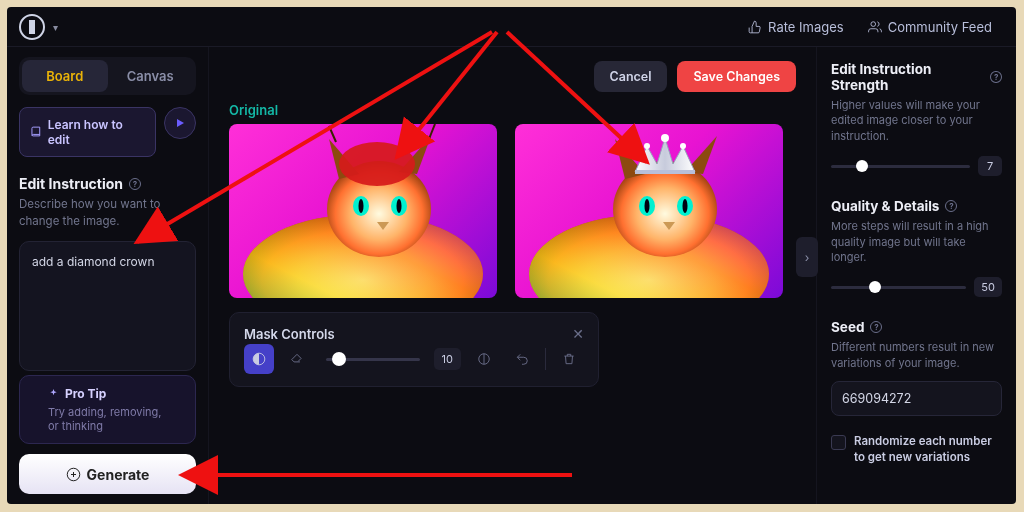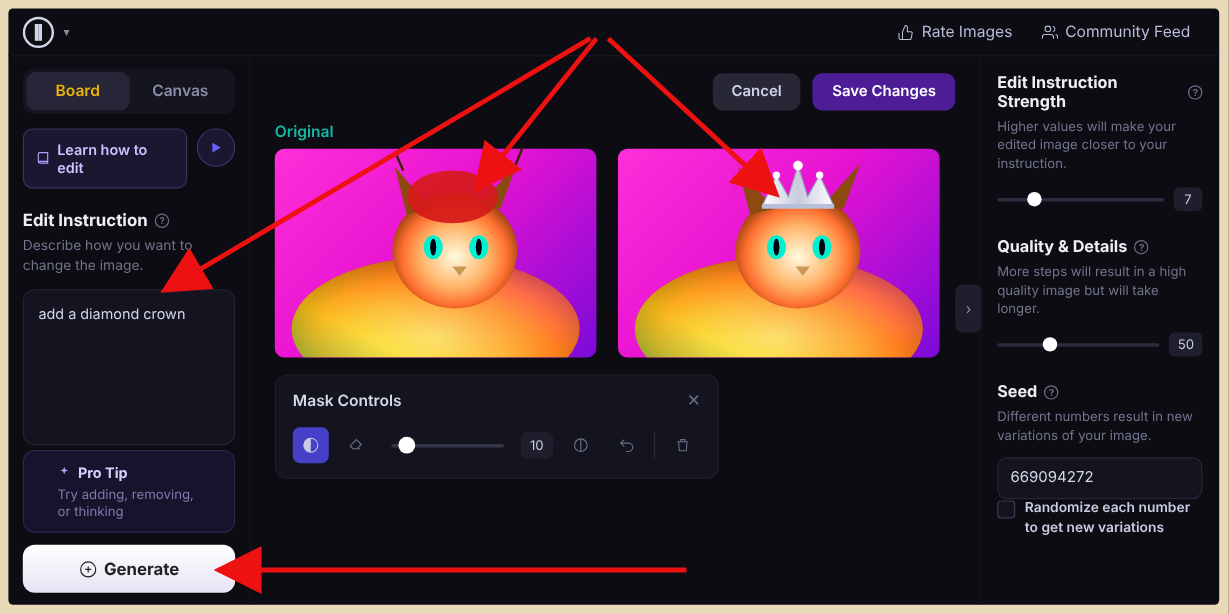--- a/index.html
+++ b/index.html
@@ -28,45 +28,45 @@
 .prompt{margin-top:12px;background:#141420;border:1px solid #232334;border-radius:10px;padding:12px;color:#d3d6e6;font-size:12px;height:130px;resize:none;width:100%;outline:none;}
 .protip{margin-top:auto;background:#17132c;border:1px solid #2c2750;border-radius:10px;padding:10px 28px;}
 .protip-title{color:#d6d1ff;font-size:12px;font-weight:700;display:flex;align-items:center;gap:6px;}
 .protip-title svg{width:11px;height:11px;fill:#b0a8ff;}
 .protip-desc{color:#7f7aa8;font-size:11px;margin-top:4px;}
 .gen-btn{margin-top:10px;height:40px;border-radius:10px;background:linear-gradient(180deg,#fff,#e6e3f4);color:#222;font-weight:700;font-size:14px;display:flex;align-items:center;justify-content:center;gap:6px;cursor:pointer;border:none;}
 .gen-btn svg{width:15px;height:15px;stroke:#222;fill:none;stroke-width:1.6;}
 .center{flex:1;padding:14px 20px;display:flex;flex-direction:column;position:relative;}
 .center-hdr{display:flex;align-items:center;justify-content:flex-end;gap:10px;margin-bottom:10px;}
 .btn-cancel{background:#272736;color:#d0d4e8;border:none;border-radius:8px;padding:8px 16px;font-size:12.5px;font-weight:600;cursor:pointer;}
-.btn-save{background:#4c1d95;color:#fff;border:none;border-radius:8px;padding:8px 16px;font-size:12.5px;font-weight:600;cursor:pointer;}
+.btn-save{background:#ef4444;color:#fff;border:none;border-radius:8px;padding:8px 16px;font-size:12.5px;font-weight:600;cursor:pointer;}
 .orig-label{color:#14b8a6;font-size:13px;font-weight:600;margin-bottom:6px;}
 .img-row{display:flex;gap:18px;}
 .img-box{width:268px;height:174px;border-radius:8px;overflow:hidden;position:relative;background:linear-gradient(135deg,#ff2fd8 0%,#e813d2 45%,#7b0ad8 100%);}
 .img-box svg{width:100%;height:100%;}
 .mask-panel{margin-top:14px;width:370px;background:#14141e;border:1px solid #202030;border-radius:10px;padding:12px 14px;}
-.mask-hdr{display:flex;align-items:center;justify-content:space-between;margin-bottom:14px;}
+.mask-hdr{display:flex;align-items:center;justify-content:space-between;margin-bottom:2px;}
 .mask-title{color:#d4d8ea;font-size:13px;font-weight:600;}
 .mask-row{display:flex;align-items:center;gap:8px;}
 .tool-btn{width:30px;height:30px;border-radius:6px;background:#202030;display:flex;align-items:center;justify-content:center;cursor:pointer;}
 .tool-btn.active{background:#4540c8;}
 .tool-btn svg{width:14px;height:14px;fill:#c9cce2;}
 .slider{flex:1;height:3px;background:#35354a;border-radius:2px;position:relative;margin:0 6px;}
 .slider .thumb{width:14px;height:14px;border-radius:50%;background:#fff;position:absolute;top:-6px;left:6%;}
 .slider-val{background:#1e1e2c;color:#c9cce2;font-size:11px;padding:4px 8px;border-radius:5px;}
 .carousel-nav{position:absolute;right:-2px;top:190px;width:22px;height:40px;border-radius:6px;background:#1e1e2c;display:flex;align-items:center;justify-content:center;color:#8b8fa8;font-size:12px;cursor:pointer;}
 .rightbar{width:200px;padding:14px 14px 0 14px;border-left:1px solid #15151f;}
 .rb-sec{margin-bottom:22px;}
 .rb-desc{color:#71758d;font-size:11px;margin-top:5px;line-height:1.4;}
 .rb-slider{display:flex;align-items:center;gap:8px;margin-top:12px;}
 .rb-track{flex:1;height:3px;background:#2c2c3e;border-radius:2px;position:relative;}
 .rb-thumb{width:12px;height:12px;background:#fff;border-radius:50%;position:absolute;top:-5px;}
 .rb-val{background:#1e1e2c;color:#c9cce2;font-size:11px;padding:3px 7px;border-radius:5px;min-width:24px;text-align:center;}
 .seed-input{margin-top:10px;width:100%;background:#14141e;border:1px solid #262638;border-radius:8px;padding:9px 10px;color:#d3d6e6;font-size:12.5px;outline:none;}
-.chk-row{display:flex;gap:8px;align-items:flex-start;margin-top:0;}
+.chk-row{display:flex;gap:8px;align-items:flex-start;margin-top:18px;}
 .chk{width:15px;height:15px;border:1px solid #3a3a52;border-radius:3px;background:#14141e;flex:none;margin-top:1px;}
 .chk-label{color:#c9cce2;font-size:11.5px;font-weight:600;line-height:1.35;}
 
 .arrow{position:absolute;pointer-events:none;}
 </style>
 </head>
 <body>
 
 <div class="app">
   <div class="topbar">

